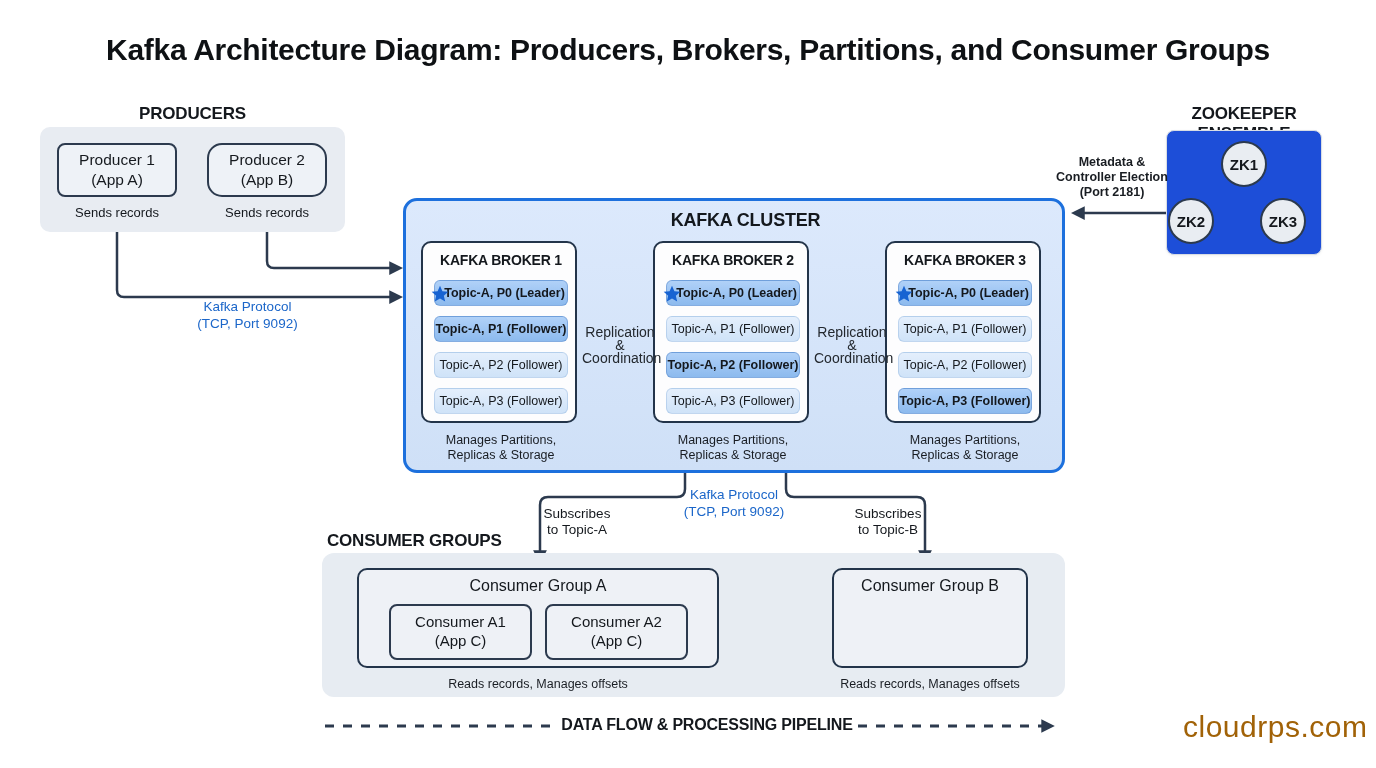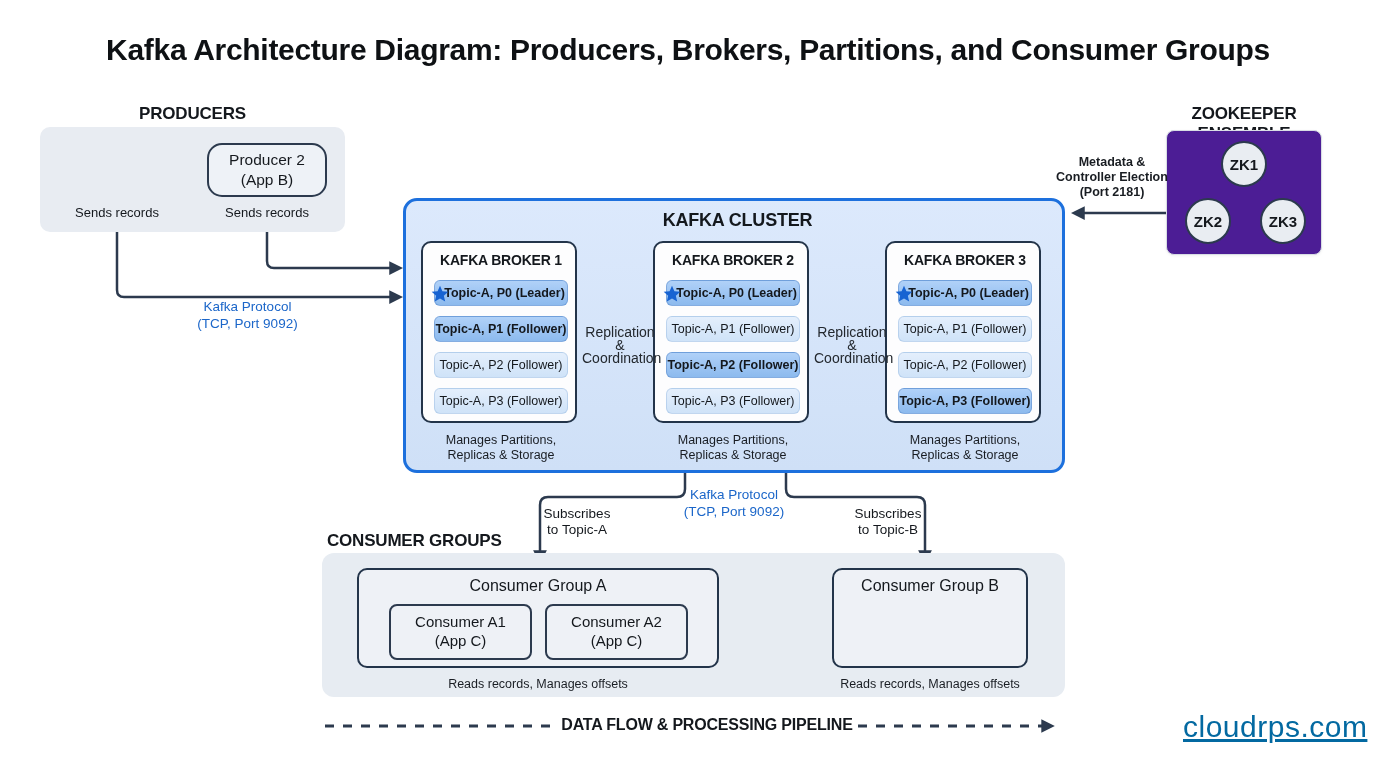--- a/index.html
+++ b/index.html
@@ -24,21 +24,21 @@
 
   
   .producers-wrap { left:40px; top:127px; width:305px; height:105px; }
   .producer-caption { top:78px; width:120px; text-align:center; font-size:13px; }
 
   
   .cluster { left:403px; top:198px; width:662px; height:275px;
     background:linear-gradient(180deg,#dcе9fc,#cfe0f7);
     background:linear-gradient(180deg,#dce9fc,#cfe0f7);
     border:3.5px solid #1d70dd; border-radius:14px; }
-  .cluster-heading { top:9px; left:4px; width:655px; text-align:center;
+  .cluster-heading { top:9px; left:12px; width:655px; text-align:center;
     font-size:18px; font-weight:bold; letter-spacing:-0.2px; }
   .broker { width:156px; height:182px; top:40px; background:#fdfdfe;
     border:2px solid #23344a; border-radius:10px; }
   .broker-title { top:9px; left:0; width:156px; text-align:center;
     font-size:14px; font-weight:bold; letter-spacing:-0.2px; }
   .partition { left:11px; width:134px; height:26px; border-radius:6px;
     display:flex; align-items:center; justify-content:center;
     font-size:12.5px; color:#14181d; position:absolute; }
   .part-light { background:linear-gradient(180deg,#e4effc,#cfe3f8);
     border:1px solid rgba(130,170,215,0.35); }
@@ -48,21 +48,21 @@
   .star-icon { position:absolute; left:-5px; top:3px; width:20px; height:20px; }
   .broker-caption { width:160px; top:232px; text-align:center;
     font-size:12.5px; line-height:15px; color:#181c22; }
   .repl-label { width:76px; top:125px; text-align:center; font-size:14px;
     line-height:13px; color:#23282e; font-weight:500; }
 
   
   .blue-label { color:#1b66c9; font-size:13.5px; line-height:16.5px; text-align:center; }
 
   
-  .zk-box { left:1166px; top:130px; width:156px; height:125px; background:#4c1d95;
+  .zk-box { left:1166px; top:130px; width:156px; height:125px; background:#1d4ed8;
     border:1.5px solid #d8dde4; border-radius:8px; box-shadow:0 1px 3px rgba(0,0,0,0.06);padding-left:32px; }
   .zk-node { position:absolute; width:46px; height:46px; border-radius:50%;
     background:#e9edf2; border:2.5px solid #2c3a4e; display:flex; align-items:center;
     justify-content:center; font-size:15px; font-weight:600; color:#14181d; }
   .metadata-label { left:1037px; top:155px; width:150px; text-align:center;
     font-size:12.5px; line-height:15px; font-weight:600; color:#191d22; }
 
   
   .sub-label { width:90px; top:506px; text-align:center; font-size:13.5px;
     line-height:16px; color:#14181d; font-weight:500; }
@@ -76,21 +76,21 @@
   .member-box { position:absolute; top:34px; height:56px; background:#eef1f6;
     border:2px solid #2c3a4e; border-radius:8px; display:flex; flex-direction:column;
     align-items:center; justify-content:center; font-size:15px; line-height:1.25; }
   .group-caption { top:124px; text-align:center; font-size:12.5px; color:#1a1e24; }
 
   
   .pipeline-text { left:557px; top:716px; width:300px; text-align:center;
     font-size:16px; font-weight:bold; letter-spacing:-0.2px; color:#14181d; }
 
   
-  .watermark { left:1183px; top:710px; font-size:30px; color:#0369a1; letter-spacing:0.5px;text-decoration:underline; }
+  .watermark { left:1183px; top:710px; font-size:30px; color:#a16207; letter-spacing:0.5px; }
 
   svg.wires { position:absolute; left:0; top:0; z-index:1; }
   .layer2 { z-index:2; }
 </style>
 </head>
 <body>
 
 <div id="canvas">
 
   <svg class="wires" width="1376" height="768" viewBox="0 0 1376 768">
@@ -124,20 +124,24 @@
 
     <path d="M325,726 L555,726" fill="none" stroke="#2c3a4e" stroke-width="3" stroke-dasharray="9 9"></path>
     <path d="M858,726 L1044,726" fill="none" stroke="#2c3a4e" stroke-width="3" stroke-dasharray="9 9" marker-end="url(#arrDark3)"></path>
   </svg>
 
   <div class="abs main-title layer2">Kafka Architecture Diagram: Producers, Brokers, Partitions, and Consumer Groups</div>
 
   <div class="abs section-heading layer2 ctr" style="left:40px; top:104px; width:305px;">PRODUCERS</div>
 
   <div class="abs soft-container producers-wrap layer2">
+    <div class="abs node-box" style="left:17px; top:16px; width:120px; height:54px;">
+      <span>Producer 1</span>
+      <span>(App A)</span>
+    </div>
     <div class="abs node-box" style="left:167px; top:16px; width:120px; height:54px;border-radius:15px;">
       <span>Producer 2</span>
       <span>(App B)</span>
     </div>
     <div class="abs producer-caption" style="left:17px;">Sends records</div>
     <div class="abs producer-caption" style="left:167px;">Sends records</div>
   </div>
 
   <div class="abs blue-label layer2" style="left:160px; top:299px; width:175px;">
     <div>Kafka Protocol</div>
@@ -224,21 +228,21 @@
     <div class="abs repl-label" style="left:408px;">
       <div>Replication &amp;</div>
       <div>Coordination</div>
     </div>
   </div>
 
   <div class="abs section-heading layer2 ctr" style="left:1144px; top:104px; width:200px;">ZOOKEEPER ENSEMBLE</div>
 
   <div class="abs zk-box layer2">
     <div class="zk-node" style="left:54px; top:10px;">ZK1</div>
-    <div class="zk-node" style="left:18px; top:67px;">ZK2</div>
+    <div class="zk-node" style="left:1px; top:67px;">ZK2</div>
     <div class="zk-node" style="left:93px; top:67px;">ZK3</div>
   </div>
 
   <div class="abs metadata-label layer2">
     <div>Metadata &amp;</div>
     <div>Controller Election</div>
     <div>(Port 2181)</div>
   </div>
 
   <div class="abs blue-label layer2" style="left:653px; top:487px; width:162px;">

